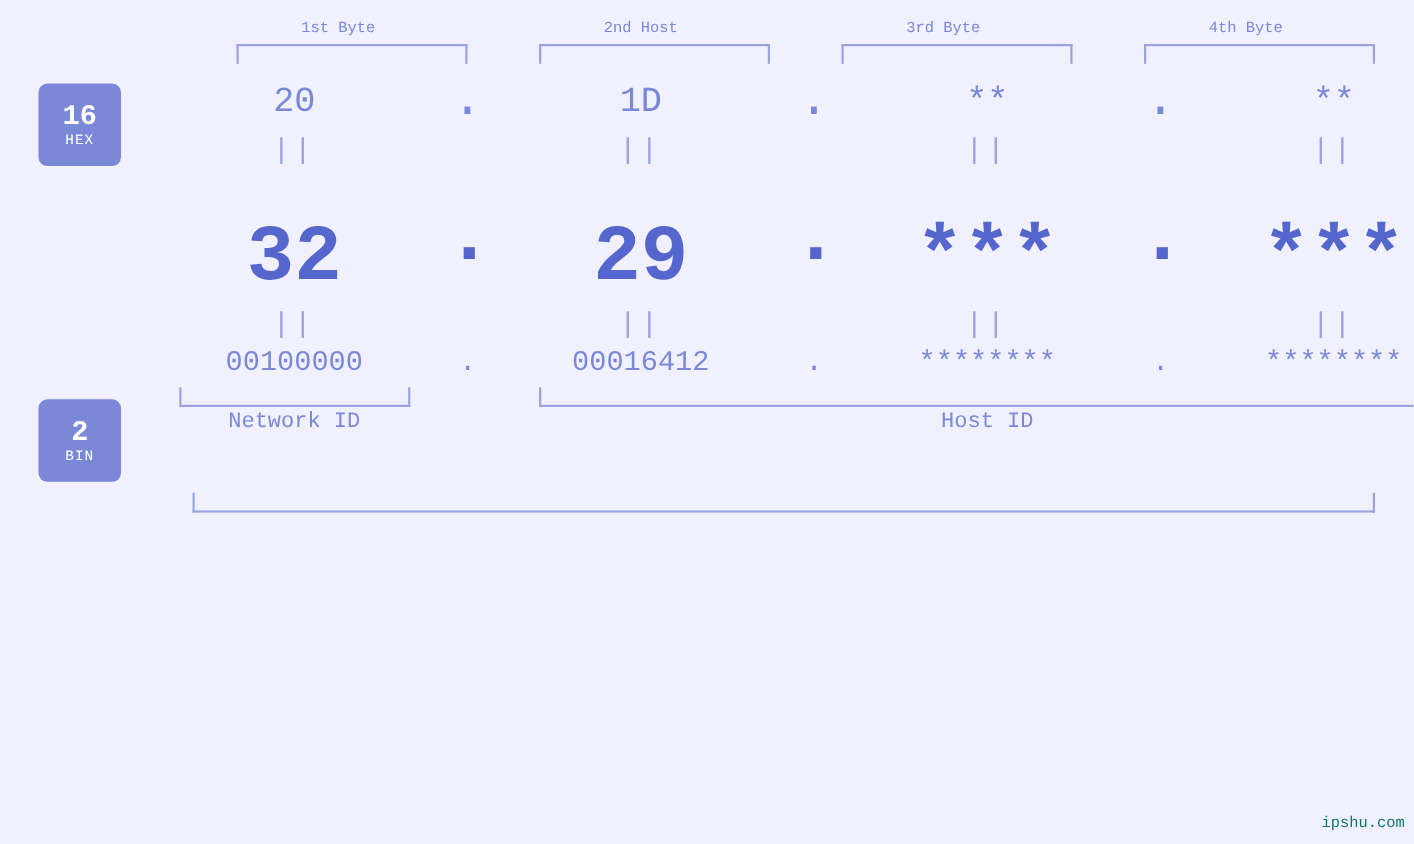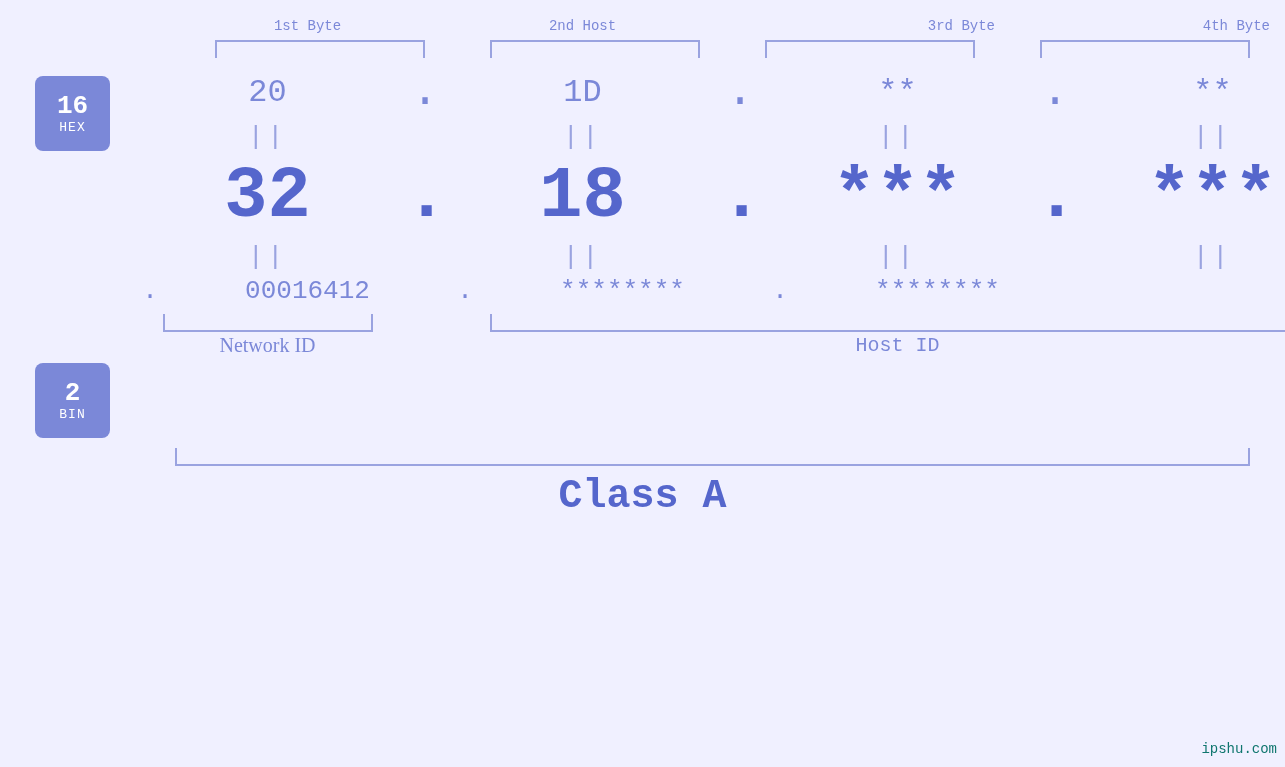--- a/index.html
+++ b/index.html
@@ -36,22 +36,22 @@
     .byte-label {
       color: #7b88d8;
       font-size: 14px;
       font-family: 'Courier New', Courier, monospace;
       font-weight: normal;
       text-align: center;
     }
 
     .byte-label-1 { width: 275px; margin-left: 15px; }
     .byte-label-2 { width: 275px; margin-left: 0px; }
-    .byte-label-3 { width: 275px; text-align: right; }
-    .byte-label-4 { width: 275px; text-align: right; }
+    .byte-label-3 { width: 275px; }
+    .byte-label-4 { width: 275px; }
 
     
     .bracket-row {
       display: flex;
       width: 100%;
       padding-left: 155px;
       margin-top: 6px;
       align-items: center;
     }
 
@@ -159,20 +159,21 @@
     .equals-dot {
       width: 40px;
     }
 
     
     .dec-row .cell {
       font-size: 72px;
       font-family: 'Courier New', Courier, monospace;
       font-weight: bold;
       color: #5566cc;
+      margin-top: 38px;
     }
 
     .dec-row .dot {
       font-size: 72px;
       color: #5566cc;
       font-weight: bold;
     }
 
     
     .bin-row .cell {
@@ -257,38 +258,39 @@
         <div class="equals-cell">||</div>
         <div class="equals-dot"></div>
         <div class="equals-cell">||</div>
         <div class="equals-dot"></div>
         <div class="equals-cell">||</div>
       </div>
 
       <div class="value-row dec-row">
         <div class="cell">32</div>
         <div class="dot">.</div>
-        <div class="cell">18</div>
+        <div class="cell">29</div>
         <div class="dot">.</div>
         <div class="cell">***</div>
         <div class="dot">.</div>
         <div class="cell">***</div>
       </div>
 
       <div class="equals-row">
         <div class="equals-cell">||</div>
         <div class="equals-dot"></div>
         <div class="equals-cell">||</div>
         <div class="equals-dot"></div>
         <div class="equals-cell">||</div>
         <div class="equals-dot"></div>
         <div class="equals-cell">||</div>
       </div>
 
       <div class="value-row bin-row">
+        <div class="cell">00100000</div>
         <div class="dot">.</div>
         <div class="cell">00016412</div>
         <div class="dot">.</div>
         <div class="cell">********</div>
         <div class="dot">.</div>
         <div class="cell">********</div>
       </div>
 
       <div style="display:flex; width:100%; margin-top:8px; padding-right:0;">
 
@@ -296,27 +298,26 @@
           <div style="width:210px; height:18px; border-bottom:2px solid #9aa3e0; border-left:2px solid #9aa3e0; border-right:2px solid #9aa3e0;"></div>
         </div>
         <div style="width:40px;"></div>
 
         <div style="flex:1; display:flex; justify-content:center;">
           <div style="width:90%; height:18px; border-bottom:2px solid #9aa3e0; border-left:2px solid #9aa3e0; border-right:2px solid #9aa3e0;"></div>
         </div>
       </div>
 
       <div style="display:flex; width:100%; margin-top:2px;">
-        <div style="width:275px; text-align:center; color:#7b88d8; font-size:20px; font-family:Liberation Serif, serif;">Network ID</div>
+        <div style="width:275px; text-align:center; color:#7b88d8; font-size:20px; font-family:Liberation Mono, monospace;">Network ID</div>
         <div style="width:40px;"></div>
         <div style="flex:1; text-align:center; color:#7b88d8; font-size:20px; font-family:'Courier New',Courier,monospace;">Host ID</div>
       </div>
 
     </div>
   </div>
 
   <div style="width:1075px; height:18px; border-bottom:2px solid #9aa3e0; border-left:2px solid #9aa3e0; border-right:2px solid #9aa3e0; margin-left:175px; margin-top:10px; align-self:flex-start;"></div>
 
-  <div class="class-label">Class A</div>
 
   <div class="watermark">ipshu.com</div>
 
 </div>
 
 </body></html>

